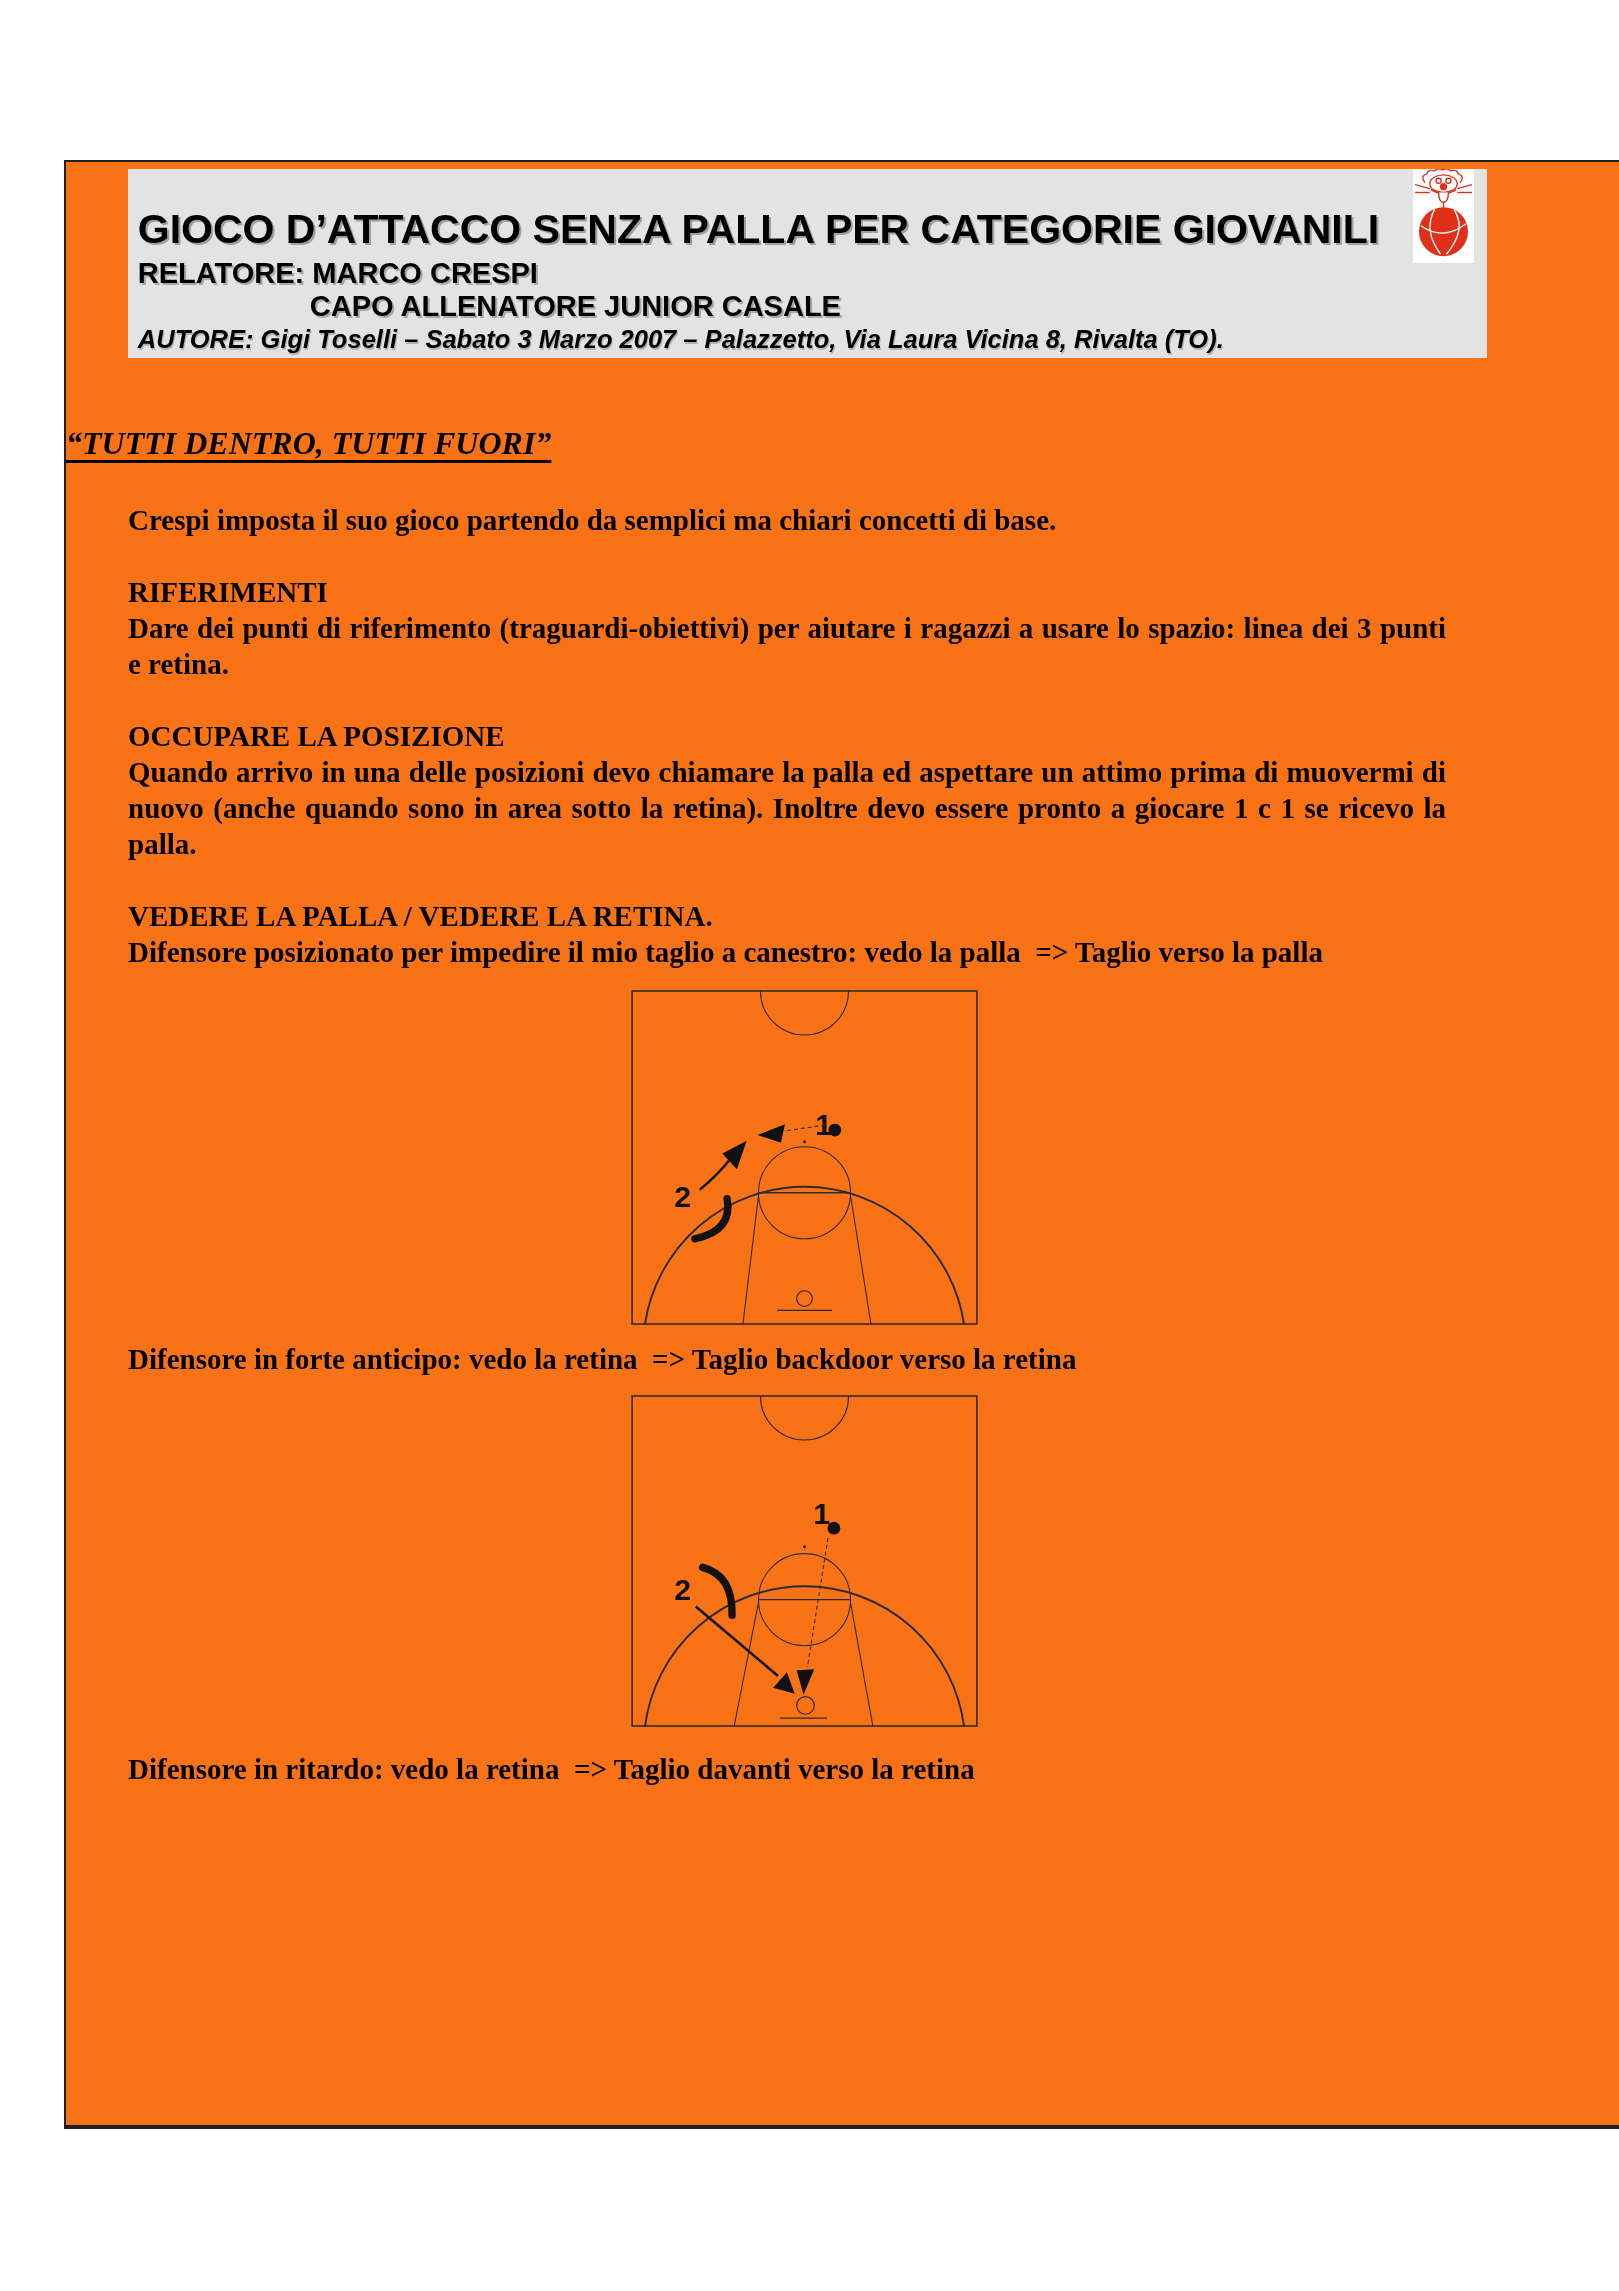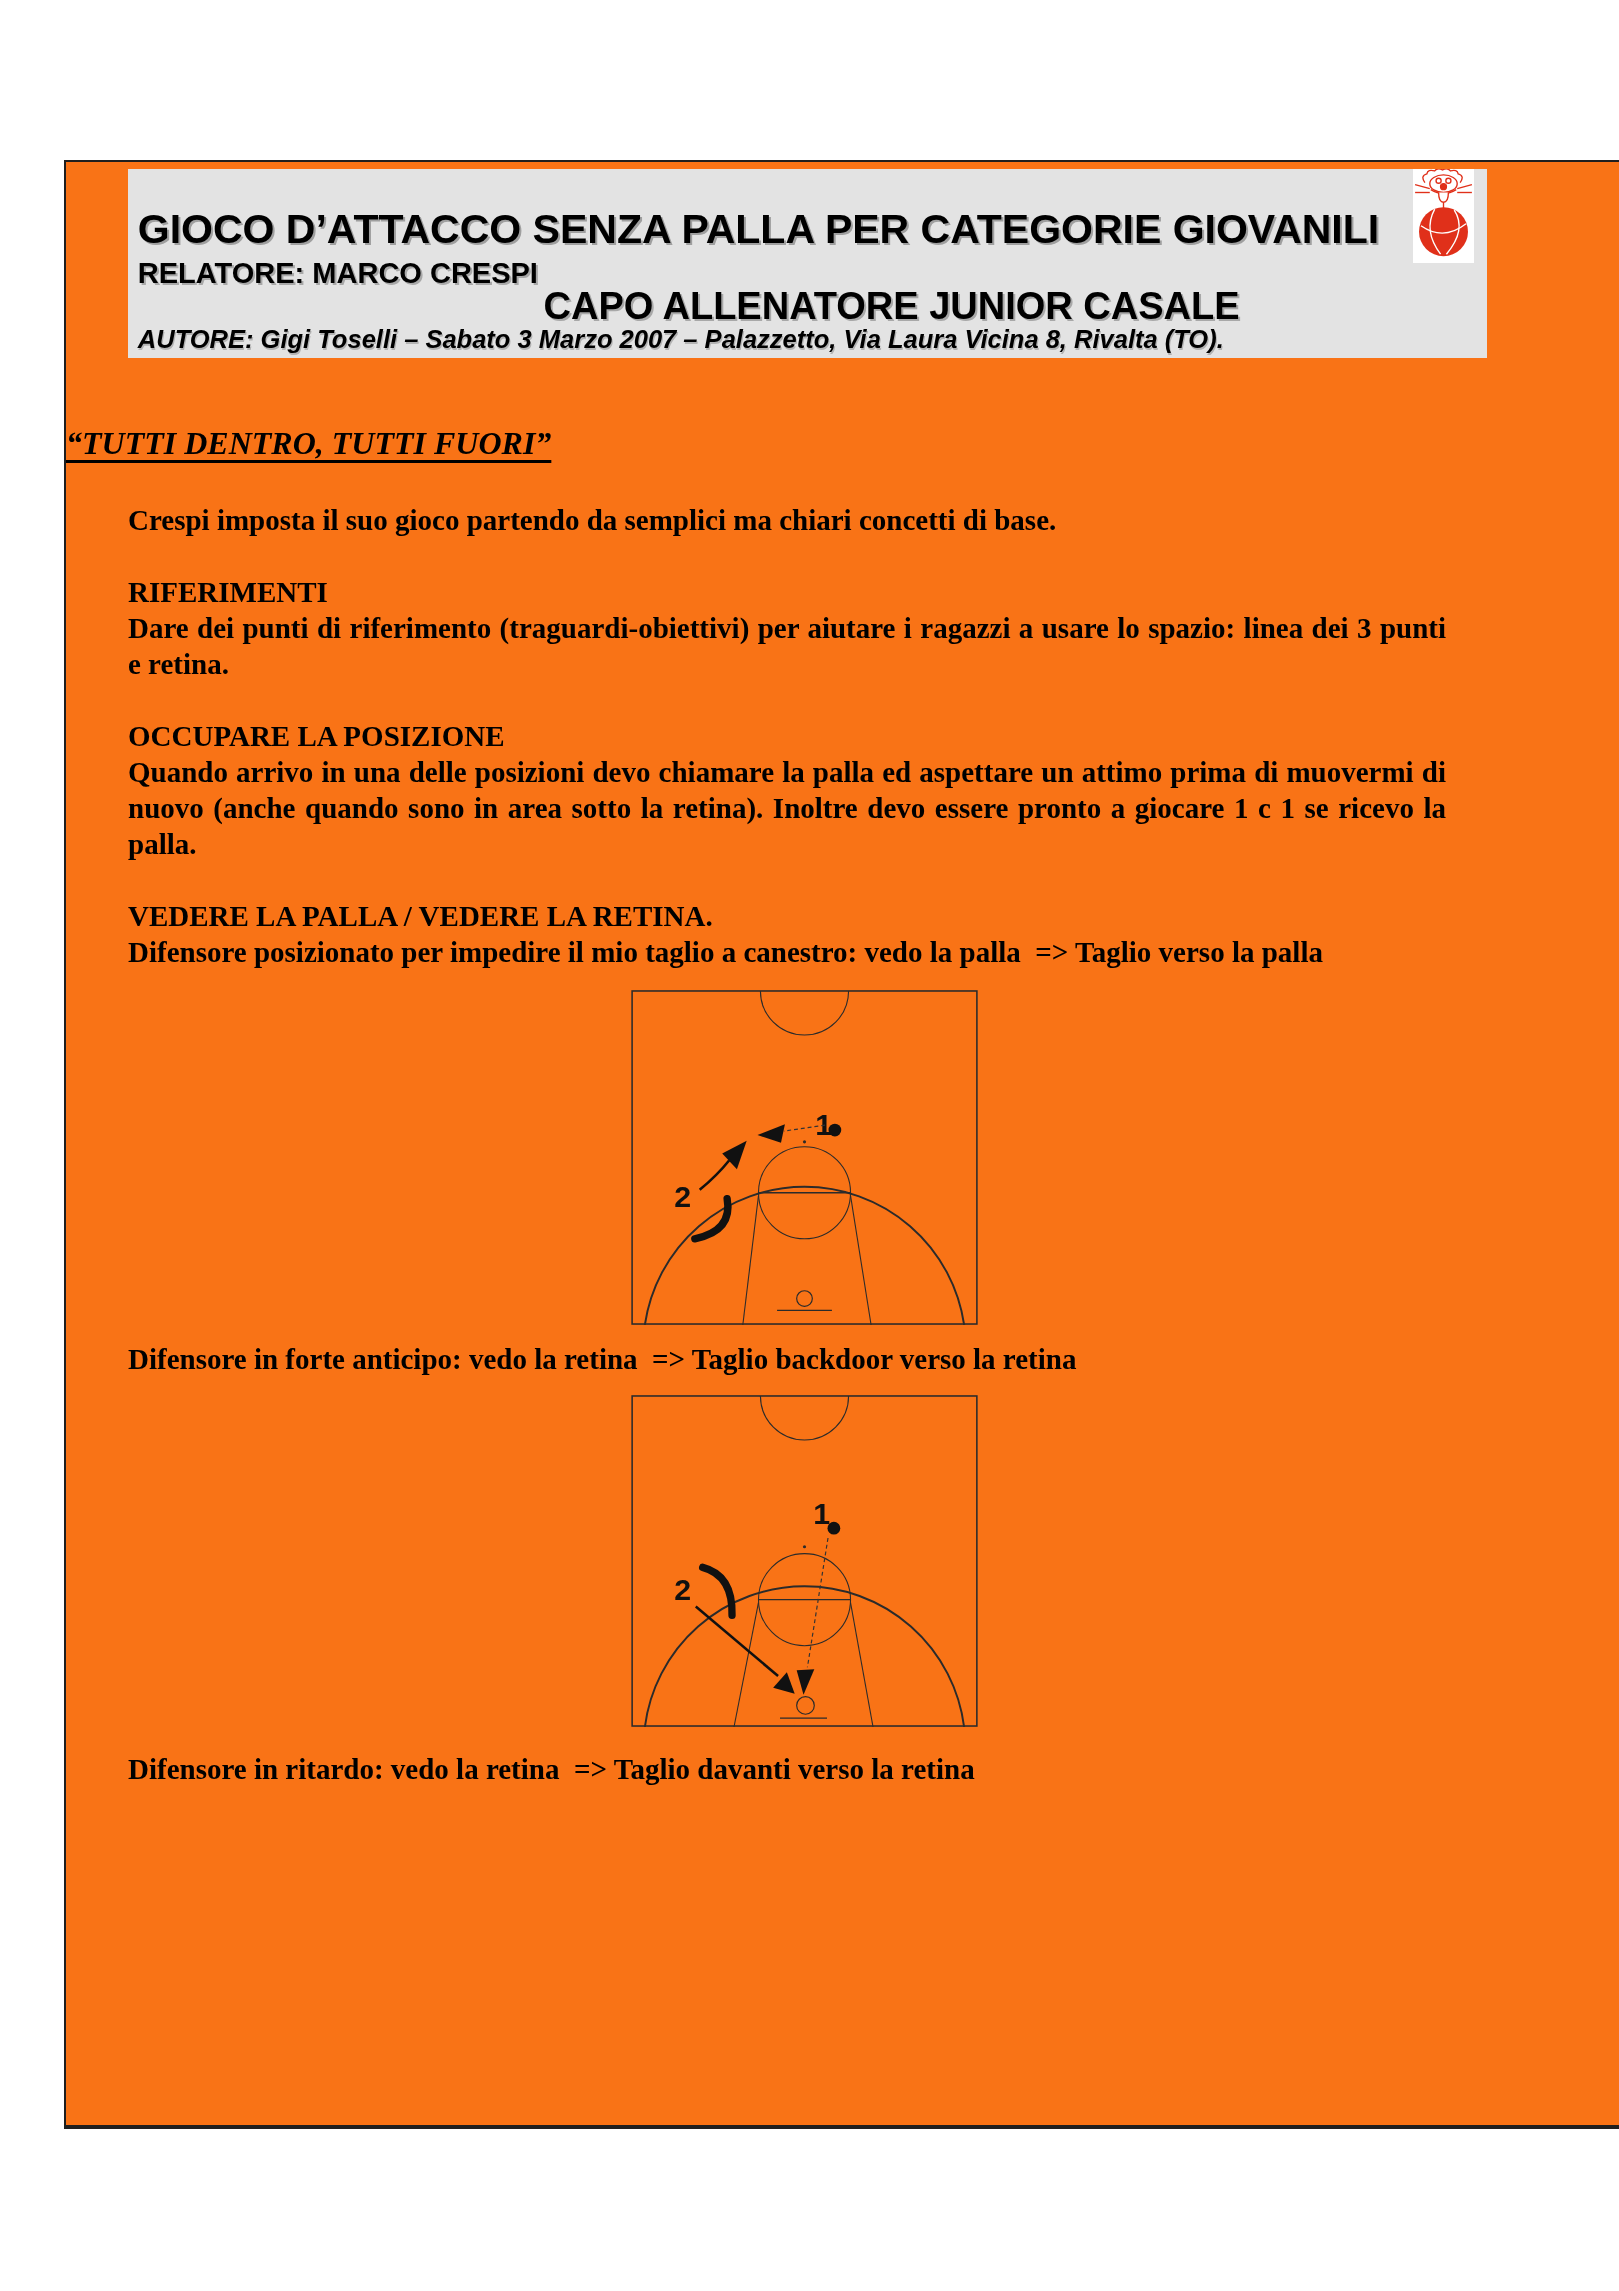--- a/index.html
+++ b/index.html
@@ -29,23 +29,22 @@
   }
   .header .title{
     font-size:41px;line-height:1.05;letter-spacing:0px;white-space:nowrap;
     text-shadow:2px 2px 0 var(--shadow);
   }
   .header .line2{
     font-size:29px;line-height:33px;margin-top:6px;white-space:pre;
     text-shadow:2px 2px 0 #a8a8a8;
   }
   .header .line3{
-    font-size:38px;line-height:33px;padding-left:172px;white-space:pre;
+    font-size:29px;line-height:33px;padding-left:172px;white-space:pre;
     text-shadow:2px 2px 0 #a8a8a8;
-    text-align:center;
   }
   .header .line4{
     font-size:25.5px;line-height:30px;margin-top:1px;font-style:italic;white-space:pre;
     text-shadow:1px 2px 0 #b3b3b3;
   }
   .logo-box{
     position:absolute;left:1285px;top:0;width:61px;height:94px;background:#ffffff;
   }
   
   .txt{

